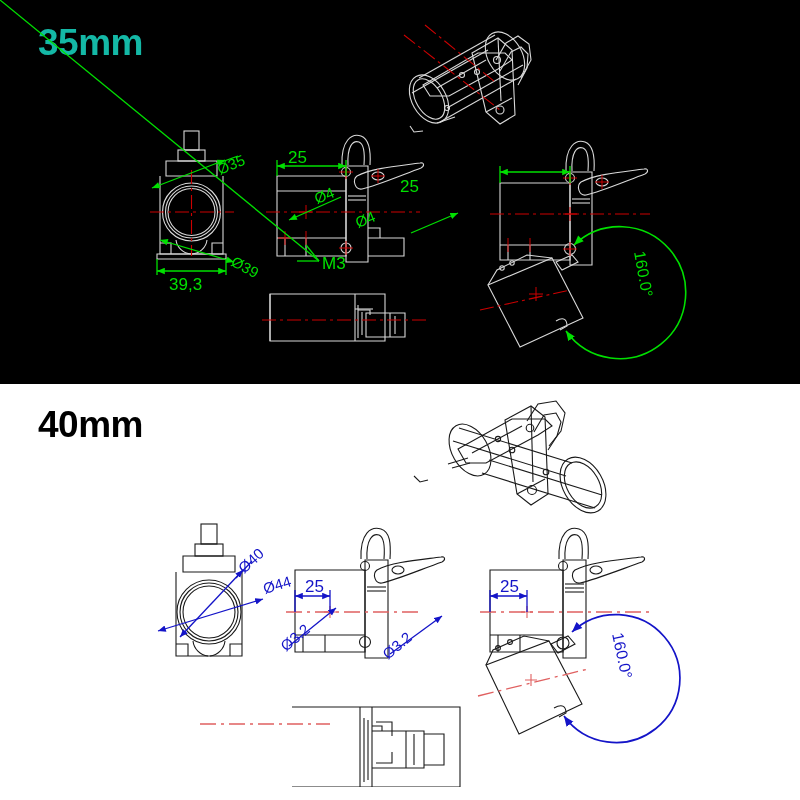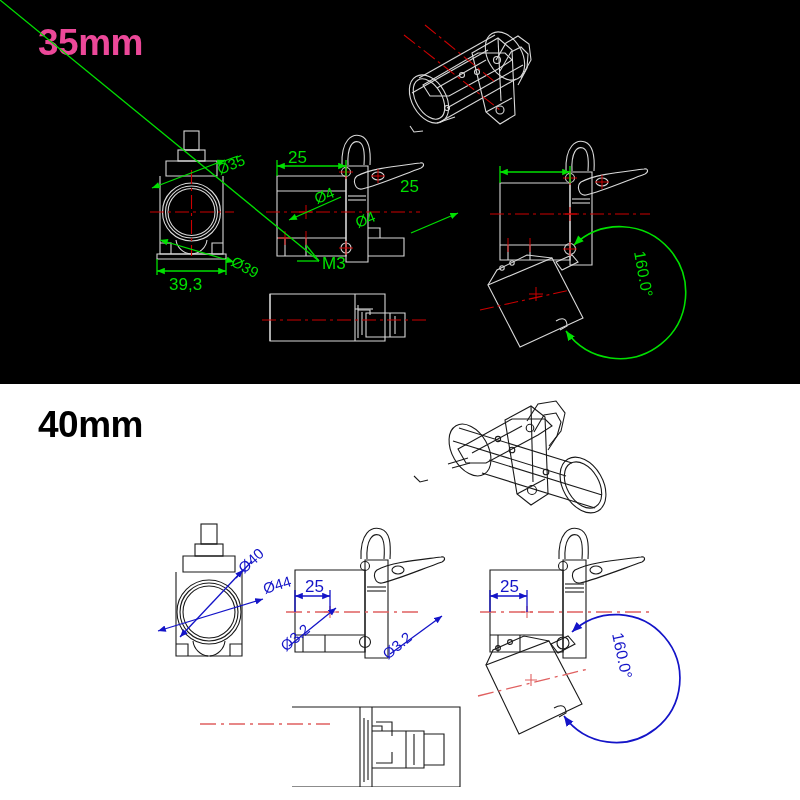--- a/index.html
+++ b/index.html
@@ -3,21 +3,21 @@
 <meta charset="utf-8">
 <title>Clamp Technical Drawing</title>
 <style>
   html,body{margin:0;padding:0;background:#ffffff;}
   body{font-family:"Liberation Sans",sans-serif;}
   #page{position:relative;width:800px;height:800px;overflow:hidden;}
   .panel{position:absolute;left:0;width:800px;overflow:hidden;}
   #panel-top{top:0;height:397px;background:#000000;}
   #panel-bottom{top:384px;height:403px;background:#ffffff;}
   .panel-title{position:absolute;font-weight:bold;letter-spacing:-0.5px;}
-  #title-35{left:38px;top:22px;font-size:37px;color:#ec4899;}
+  #title-35{left:38px;top:22px;font-size:37px;color:#14b8a6;}
   #title-40{left:38px;top:20px;font-size:37px;color:#000000;}
   svg{display:block;}
   .dwg{position:absolute;left:0;top:0;}
 </style>
 </head>
 <body>
 
 <div id="page">
 
   <div class="panel" id="panel-top">

